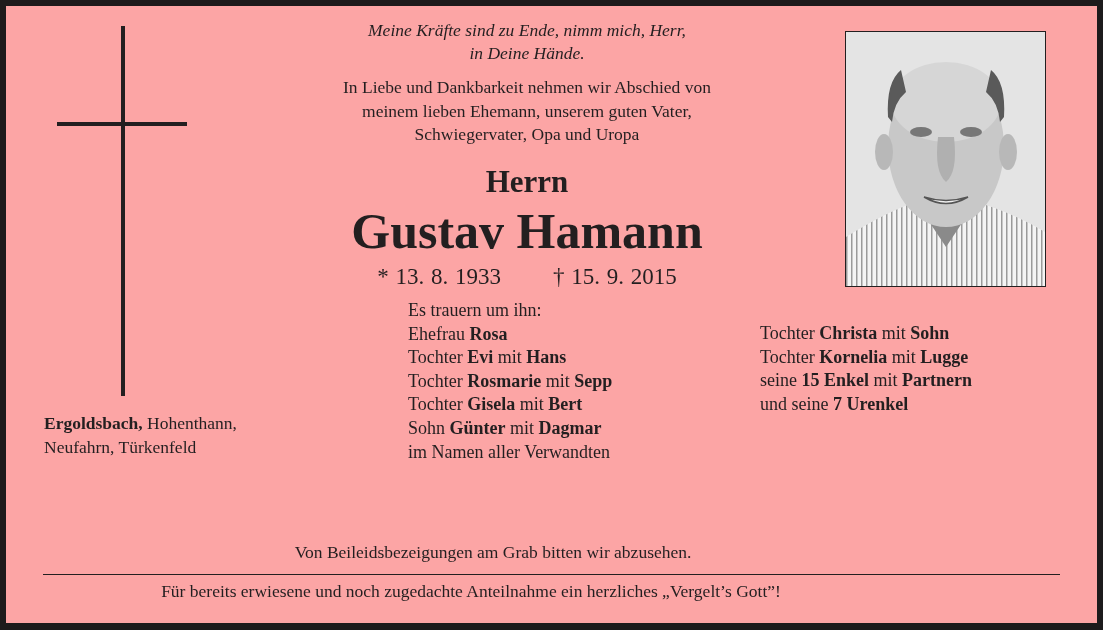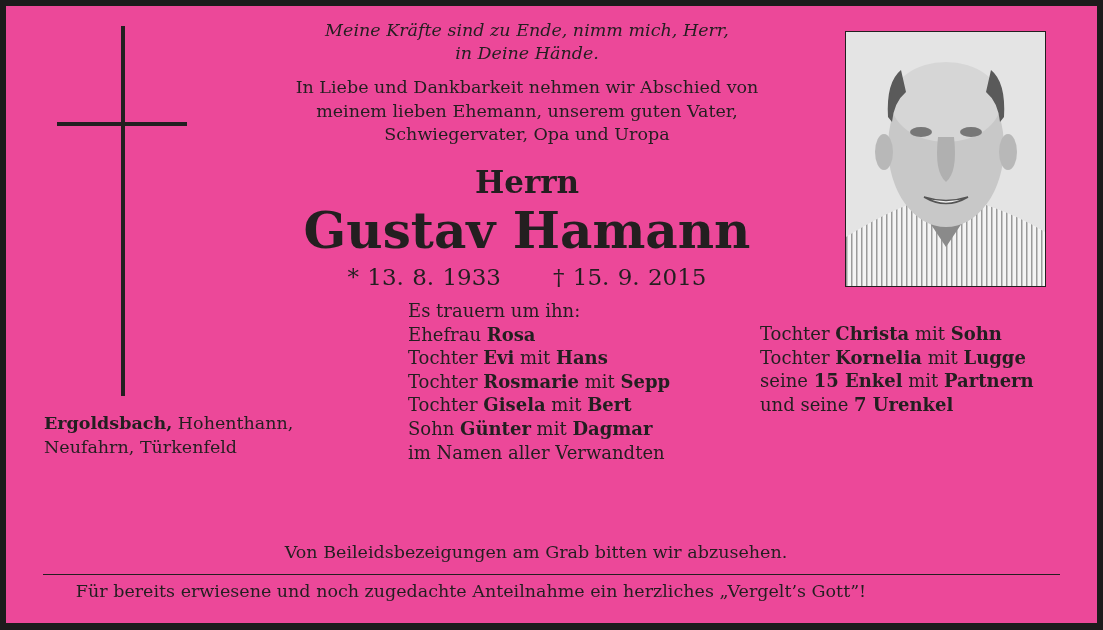--- a/index.html
+++ b/index.html
@@ -1,39 +1,39 @@
 <!DOCTYPE html>
 <html><head>
 <meta charset="utf-8">
 <style>
   html, body { margin:0; padding:0; }
   body { width:1103px; height:630px; background:#1d1b1c; position:relative; overflow:hidden;
          font-family:"DejaVu Serif","Liberation Serif",serif; color:#231f20; }
-  .card { position:absolute; left:6px; top:6px; width:1091px; height:617px; background:#ec4899; }
+  .card { position:absolute; left:6px; top:6px; width:1091px; height:617px; background:#fca5a5;font-family:Liberation Serif, serif; }
   .abs { position:absolute; }
   .center { text-align:center; }
   .verse { left:226px; width:590px; top:13px; font-style:italic; font-size:17.5px; line-height:23px; }
   .intro { left:226px; width:590px; top:70px; font-size:17.5px; line-height:23.5px; }
   .herrn { left:226px; width:590px; top:156px; font-size:31px; font-weight:bold; line-height:40px; }
   .name { left:226px; width:590px; top:196px; font-size:50px; font-weight:bold; line-height:58px; letter-spacing:0px; }
   .dates { left:226px; width:590px; top:259px; font-size:23px; line-height:24px; word-spacing:1px; }
   .dates span { display:inline-block; }
   .dates .gap { width:52px; }
   .cross-v { left:115px; top:20px; width:4px; height:370px; background:#231f20; }
   .cross-h { left:51px; top:116px; width:130px; height:4px; background:#231f20; }
   .photo { left:839px; top:25px; width:199px; height:254px; border:1px solid #231f20;
            background:linear-gradient(180deg,#e6e6e6 0%,#dedede 60%,#e8e8e8 100%); overflow:hidden; }
   .list { font-size:18px; line-height:23.6px; }
   .list .row { white-space:nowrap; }
   .mourners-left { left:402px; top:293px; }
   .mourners-right { left:754px; top:316px; }
   .places { left:38px; top:406px; font-size:17.5px; line-height:23.6px; }
   b { font-weight:bold; }
   .service { left:0; width:1091px; top:482px; font-size:17.5px; line-height:23.6px; }
-  .condolence { left:0; width:974px; top:535px; font-size:17.5px; line-height:23px;padding-left:43px; }
+  .condolence { left:0; width:974px; top:535px; font-size:17.5px; line-height:23px; }
   .rule { left:37px; top:568px; width:1017px; height:1px; background:#231f20; }
   .thanks { left:0; width:930px; top:573px; font-size:17.5px; line-height:24px; }
 </style>
 </head>
 <body>
 
 <div class="card">
 
   <div class="abs cross-v"></div>
   <div class="abs cross-h"></div>

